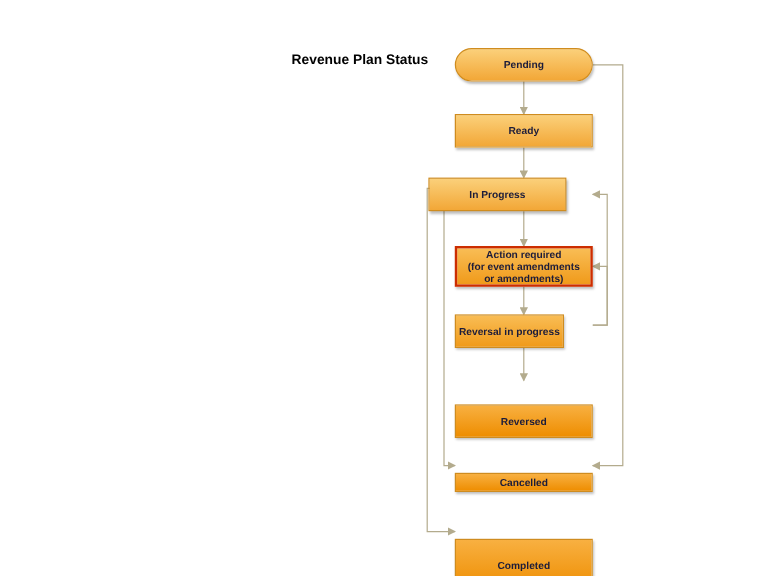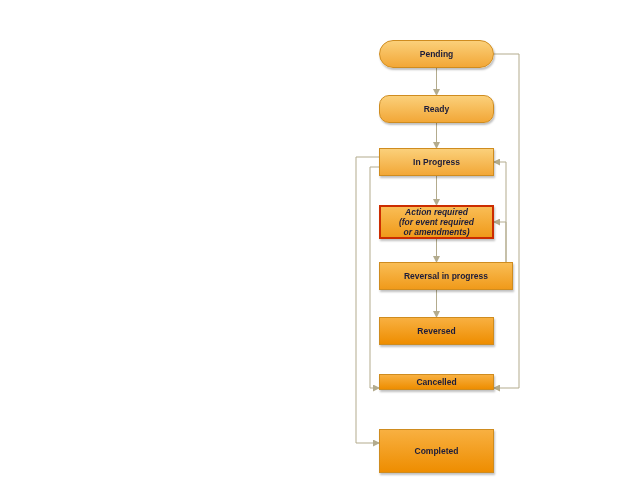--- a/index.html
+++ b/index.html
@@ -41,27 +41,28 @@
     text-align: center;
     font-size: 8.5px;
     font-weight: bold;
     line-height: 10px;
     color: var(--node-text, #1c1c3a);
     border: 1px solid var(--node-border, #cf8c1f);
     box-shadow: 1px 2px 2px rgba(0,0,0,0.25);
   }
   .node.light  { background: linear-gradient(to bottom, var(--light-top),  var(--light-bottom)); }
   .node.medium { background: linear-gradient(to bottom, var(--medium-top), var(--medium-bottom)); }
-  .node.dark   { background: linear-gradient(to bottom, var(--dark-top),   var(--dark-bottom)); }
-  .node.highlight { border: 2px solid var(--highlight, #cc2d00); font-style: italic; }
+  .node.dark   { background: linear-gradient(to bottom, var(--dark-top),   var(--dark-bottom)); margin-top: 20px; }
+  .node.highlight { border: 2px solid var(--highlight, #cc2d00); }
 </style>
 </head>
 <body>
 
 <div class="canvas">
+  <div class="diagram-title">Revenue Plan Status</div>
   <svg id="edge-layer" xmlns="http://www.w3.org/2000/svg">
     <defs>
       <marker id="arrowhead" markerWidth="7" markerHeight="7" refX="6" refY="3.5" orient="auto" markerUnits="userSpaceOnUse">
         <path id="arrowhead-path" d="M0,0 L7,3.5 L0,7 z" fill="#b3ab8d"></path>
       </marker>
     </defs>
   <polyline points="436.5,68 436.5,95" fill="none" stroke="#b3ab8d" stroke-width="1" marker-end="url(#arrowhead)"></polyline>
       <polyline points="436.5,123 436.5,148" fill="none" stroke="#b3ab8d" stroke-width="1" marker-end="url(#arrowhead)"></polyline>
       <polyline points="436.5,176 436.5,205" fill="none" stroke="#b3ab8d" stroke-width="1" marker-end="url(#arrowhead)"></polyline>
       <polyline points="436.5,239 436.5,262" fill="none" stroke="#b3ab8d" stroke-width="1" marker-end="url(#arrowhead)"></polyline>
@@ -69,32 +70,32 @@
       <polyline points="379,157 356,157 356,443 379,443" fill="none" stroke="#b3ab8d" stroke-width="1" marker-end="url(#arrowhead)"></polyline>
       <polyline points="379,167 370,167 370,388 379,388" fill="none" stroke="#b3ab8d" stroke-width="1" marker-end="url(#arrowhead)"></polyline>
       <polyline points="494,54 519,54 519,388 494,388" fill="none" stroke="#b3ab8d" stroke-width="1" marker-end="url(#arrowhead)"></polyline>
       <polyline points="494,271 506,271 506,162 494,162" fill="none" stroke="#b3ab8d" stroke-width="1" marker-end="url(#arrowhead)"></polyline>
       <polyline points="494,271 506,271 506,222 494,222" fill="none" stroke="#b3ab8d" stroke-width="1" marker-end="url(#arrowhead)"></polyline>
     </svg>
   <div id="node-layer">
       <div class="node light" style="left: 379px; top: 40px; width: 115px; height: 28px; border-radius: 14px;">
         <span>Pending</span>
       </div>
-      <div class="node light" style="left: 379px; top: 95px; width: 115px; height: 28px; border-radius: 10px;">
+      <div class="node light" style="left: 379px; top: 95px; width: 115px; height: 28px;">
         <span>Ready</span>
       </div>
-      <div class="node light" style="left: 379px; top: 148px; width: 115px; height: 28px;">
+      <div class="node light" style="left: 357px; top: 148px; width: 115px; height: 28px;">
         <span>In Progress</span>
       </div>
       <div class="node medium highlight" style="left: 379px; top: 205px; width: 115px; height: 34px;">
         <span>Action required</span>
-        <span>(for event required</span>
+        <span>(for event amendments</span>
         <span>or amendments)</span>
       </div>
-      <div class="node medium" style="left: 379px; top: 262px; width: 134px; height: 28px;">
+      <div class="node medium" style="left: 379px; top: 262px; width: 91px; height: 28px;">
         <span>Reversal in progress</span>
       </div>
       <div class="node dark" style="left: 379px; top: 317px; width: 115px; height: 28px;">
         <span>Reversed</span>
       </div>
       <div class="node dark" style="left: 379px; top: 374px; width: 115px; height: 16px;">
         <span>Cancelled</span>
       </div>
       <div class="node dark" style="left: 379px; top: 429px; width: 115px; height: 44px;">
         <span>Completed</span>

